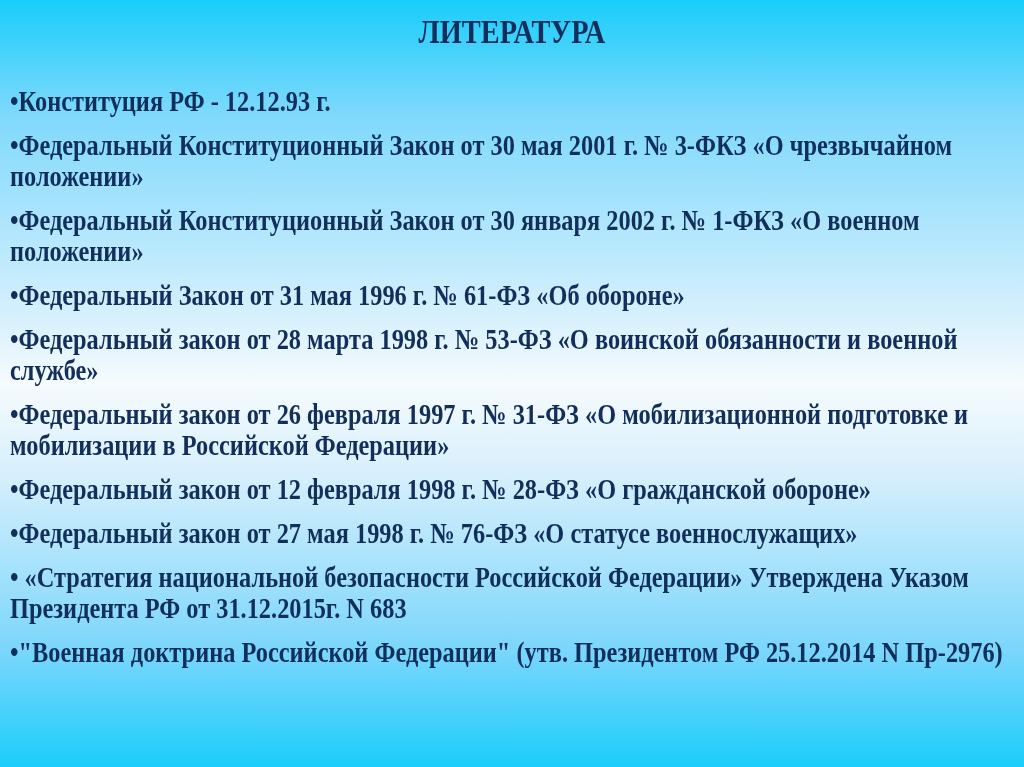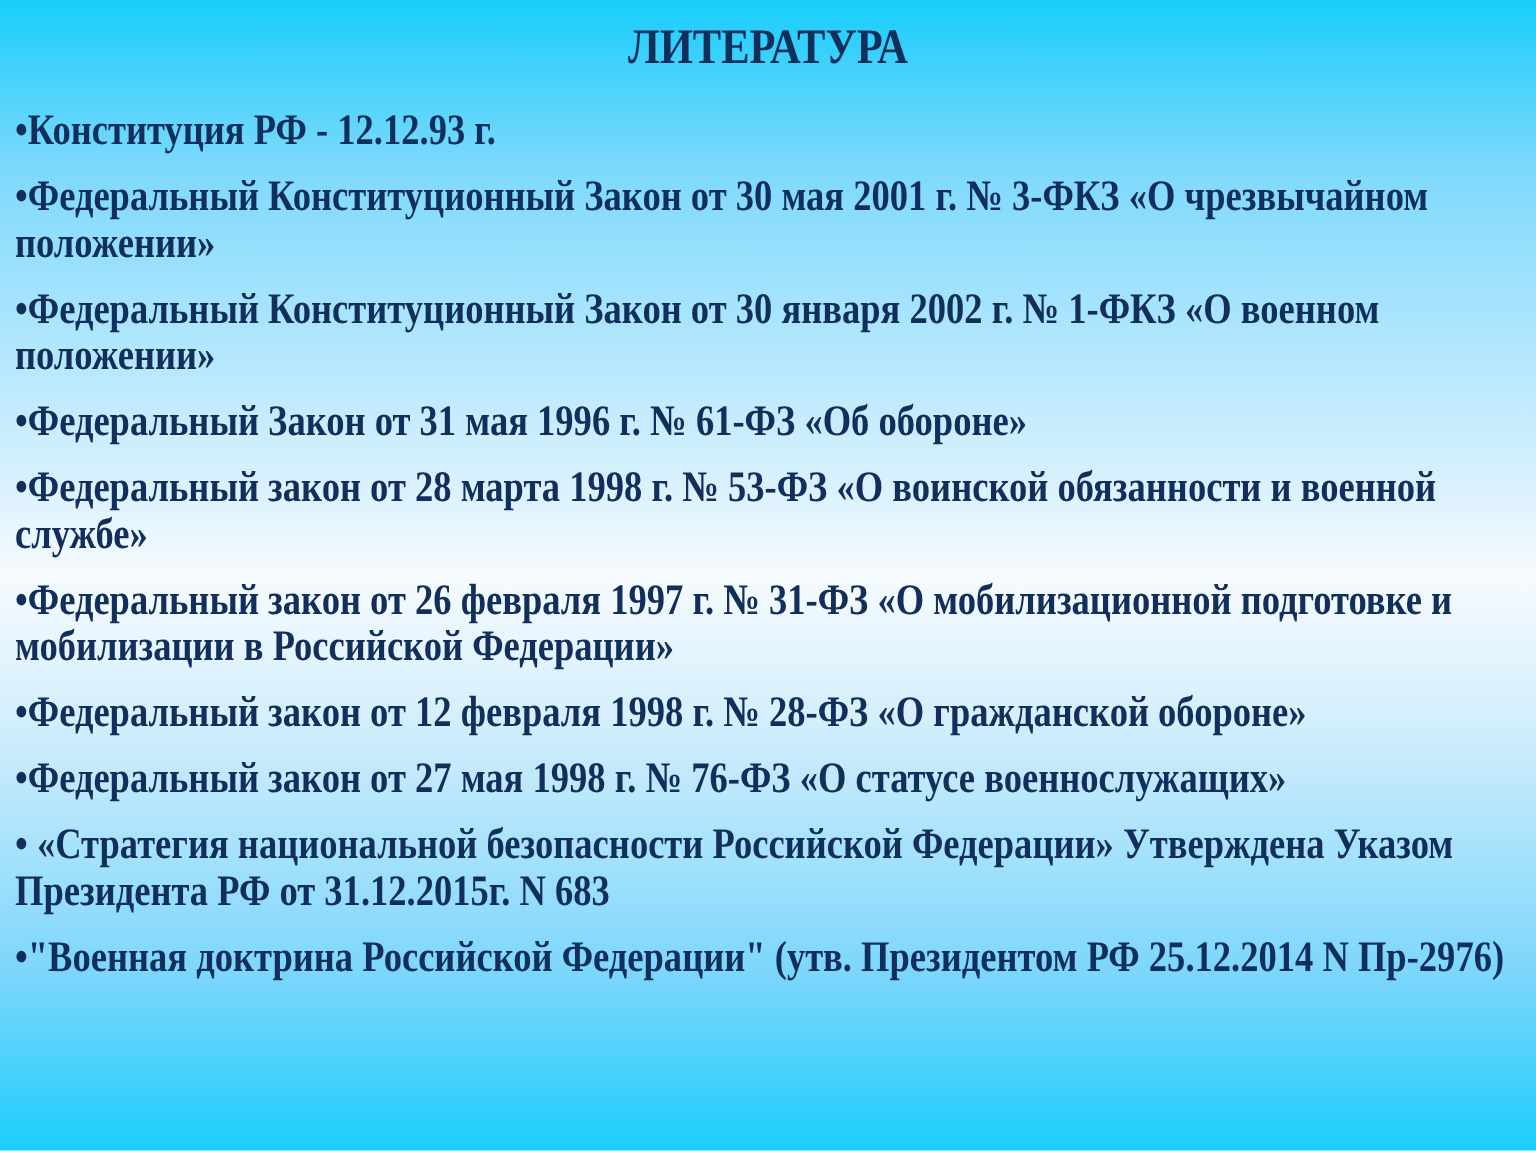--- a/index.html
+++ b/index.html
@@ -9,21 +9,21 @@
       font-family: "Liberation Serif", serif;
       color: #122f5c;
       position: relative;
     }
     .slide { position: absolute; left: 0; top: 0; width: 1024px; height: 767px; font-family: Liberation Serif, serif; }
     .title {
       position: absolute; top: 14px; left: 0; width: 1024px;
       text-align: center; font-size: 33px; font-weight: bold;
       letter-spacing: 0px; transform: scaleX(0.86);
     }
-    .list { position: absolute; left: 10px; top: 72px; width: 1010px; }
+    .list { position: absolute; left: 10px; top: 86px; width: 1010px; }
     .item {
       font-size: 29px; font-weight: bold; line-height: 31px;
       margin-bottom: 13px; transform-origin: left top;
       transform: scaleX(0.84); width: 1190px;
     }
   </style>
 </head>
 <body>
 
 <div class="slide">

